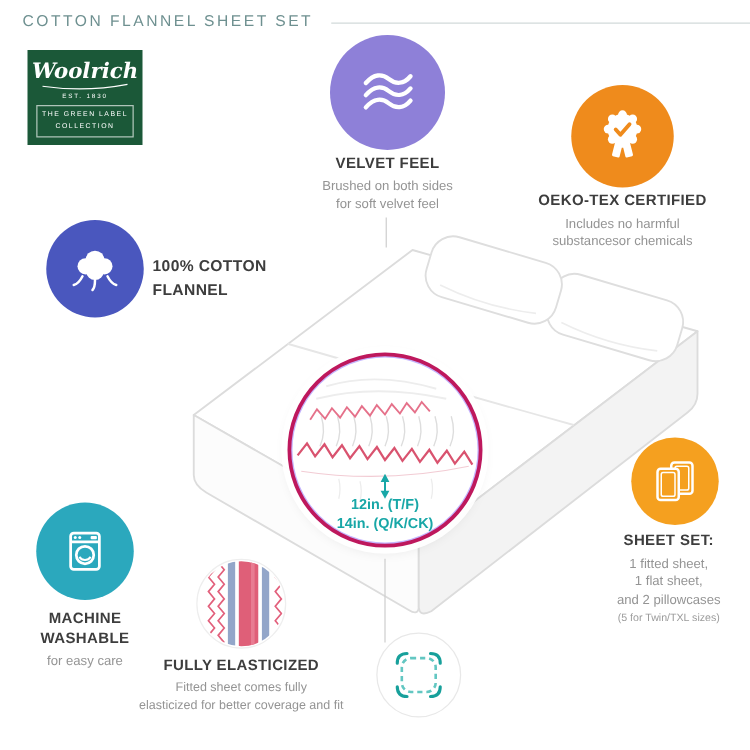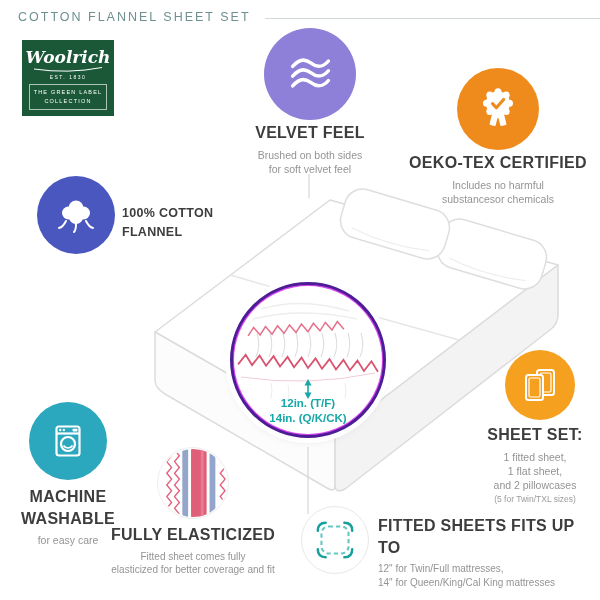--- a/index.html
+++ b/index.html
@@ -26,40 +26,40 @@
   .c-velvet{left:264px;top:28px;width:92px;height:92px;background:#8e80d8}
   .c-oeko{left:457px;top:68px;width:82px;height:82px;background:#ef8b1c}
   .c-cotton{left:37px;top:176px;width:78px;height:78px;background:#4a57be}
   .c-machine{left:29px;top:402px;width:78px;height:78px;background:#2ba8bd}
   .c-sheetset{left:505px;top:350px;width:70px;height:70px;background:#f5a01f}
   .c-fitted{left:301px;top:506px;width:68px;height:68px;background:#fff;border:1px solid #e8e8e8}
   .c-elastic{left:157px;top:447px;width:72px;height:72px;overflow:hidden;background:#fff;border:1px solid #eee}
 
   
   .ftext{position:absolute;z-index:3}
-  .ftitle{font-size:16px;font-weight:bold;color:#3d3d3d;letter-spacing:.3px;line-height:1.35;white-space:pre-line}
+  .ftitle{font-size:12px;font-weight:bold;color:#3d3d3d;letter-spacing:.3px;line-height:1.35;white-space:pre-line}
   .fdesc{font-size:10.5px;color:#949494;line-height:1.35;margin-top:4px;white-space:pre-line}
   .fnote{font-size:8.5px;color:#9b9b9b;margin-top:2px}
   .t-velvet{left:222px;top:122px;width:176px;text-align:center}
   .t-oeko{left:408px;top:152px;width:180px;text-align:center}
   .t-cotton{left:122px;top:204px;width:140px;text-align:left}
   .t-cotton .ftitle{font-size:12.5px;line-height:1.5}
   .t-machine{left:4px;top:486px;width:128px;text-align:center}
   .t-elastic{left:88px;top:524px;width:210px;text-align:center}
   .t-elastic .fdesc{font-size:10px}
   .t-sheetset{left:468px;top:424px;width:134px;text-align:center}
   .t-fitted{left:378px;top:515px;width:222px;text-align:left}
   .t-fitted .fdesc{font-size:10px}
 
   
   .bed-svg{position:absolute;left:0;top:0;z-index:1}
 
   
   .magnifier{position:absolute;left:230px;top:282px;width:156px;height:156px;border-radius:50%;
-             background:#d946ef;border:3px solid #4c1d95;z-index:2;
+             background:#c4b5fd;border:3px solid #be185d;z-index:2;
              box-shadow:0 0 0 5px rgba(255,255,255,.95), 0 3px 10px rgba(0,0,0,.10)}
   .magnifier svg{display:block}
   .measure{font-family:"Liberation Sans",sans-serif;font-size:11.5px;font-weight:bold;fill:#18a7a7;text-anchor:middle}
 </style>
 </head>
 <body>
 
 <div class="stage">
 
   <div class="header">
@@ -280,19 +280,14 @@
     <svg width="50" height="50" viewBox="0 0 48 48">
       <rect x="11" y="11" width="26" height="26" rx="7" fill="none" stroke="#63c7c2" stroke-width="2" stroke-dasharray="4 3"></rect>
       <g fill="none" stroke="#17a09b" stroke-width="2.4" stroke-linecap="round">
         <path d="M7.5,15 Q7.5,7.5 15,7.5"></path>
         <path d="M33,7.5 Q40.5,7.5 40.5,15"></path>
         <path d="M40.5,33 Q40.5,40.5 33,40.5"></path>
         <path d="M15,40.5 Q7.5,40.5 7.5,33"></path>
       </g>
     </svg>
   </div>
-  <div class="ftext t-fitted">
-    <div class="ftitle">FITTED SHEETS FITS UP TO</div>
-    <div class="fdesc">12" for Twin/Full mattresses,
-14" for Queen/King/Cal King mattresses</div>
-  </div>
 
 </div>
 
 </body></html>

